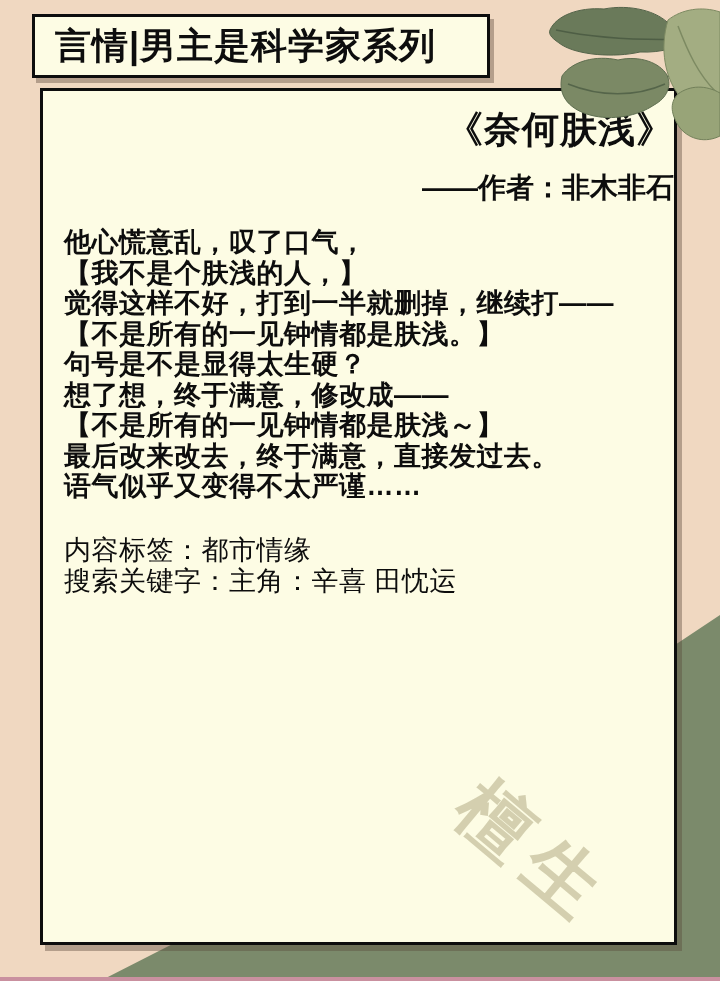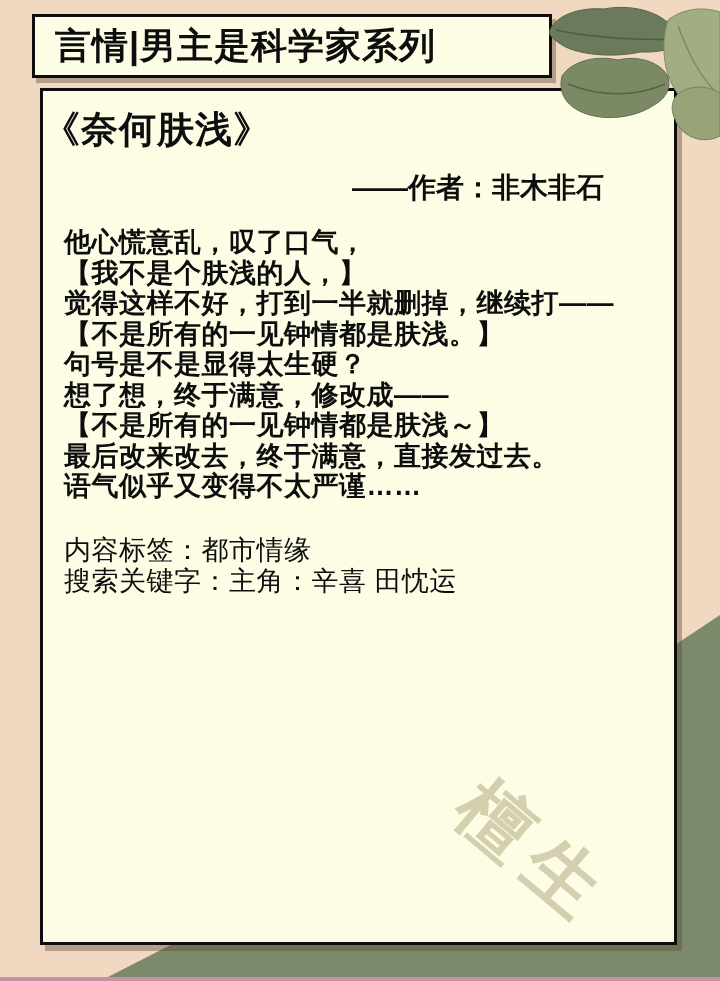--- a/index.html
+++ b/index.html
@@ -17,26 +17,26 @@
   }
   
   .card{
     position:absolute;left:40px;top:88px;width:637px;height:857px;
     background:#fdfce4;border:3px solid #0d0d0d;box-sizing:border-box;
     box-shadow:5px 6px 0 rgba(90,72,58,0.40);
     z-index:3;
   }
   .card-title{
     position:absolute;top:14px;left:0;width:100%;
-    text-align:left;font-size:37px;font-weight:bold;color:#0d0d0d;
+    text-align:right;font-size:37px;font-weight:bold;color:#0d0d0d;
     letter-spacing:1px;
   }
   .card-author{
     position:absolute;top:78px;left:0;width:100%;box-sizing:border-box;
-    text-align:right;padding-right:70px;
+    text-align:right;
     font-size:28px;font-weight:bold;color:#0d0d0d;
   }
   .card-body{
     position:absolute;top:136px;left:21px;right:10px;
     font-size:27px;font-weight:bold;color:#0d0d0d;
     line-height:30.5px;letter-spacing:0.5px;white-space:nowrap;
   }
   .card-tags{
     position:absolute;top:444px;left:21px;right:10px;
     font-size:27px;font-weight:normal;color:#0d0d0d;
@@ -45,21 +45,21 @@
   .body-line,.tag-line{height:30.5px;}
   
   .watermark{
     position:absolute;left:455px;top:668px;
     transform:rotate(40deg);transform-origin:left top;
     font-size:74px;font-weight:bold;color:rgba(198,192,157,0.75);
     letter-spacing:14px;white-space:nowrap;
   }
   
   .badge{
-    position:absolute;left:32px;top:14px;width:520px;height:64px;
+    position:absolute;left:32px;top:14px;width:458px;height:64px;
     background:#fdfce4;border:3px solid #0d0d0d;box-sizing:border-box;
     box-shadow:4px 5px 0 rgba(90,72,58,0.40);
     display:flex;align-items:center;padding-left:20px;
     font-size:36px;font-weight:bold;color:#0d0d0d;letter-spacing:1px;
     z-index:4;white-space:nowrap;
   }
   
   #leaves-svg{position:absolute;left:520px;top:0;z-index:5;}
 </style>
 </head>

